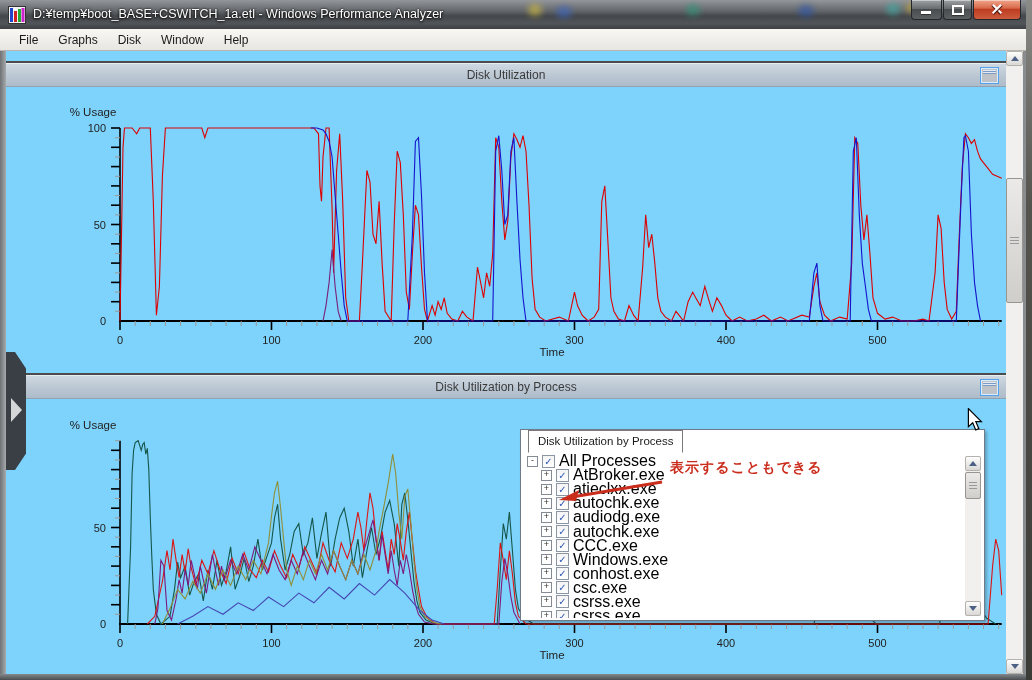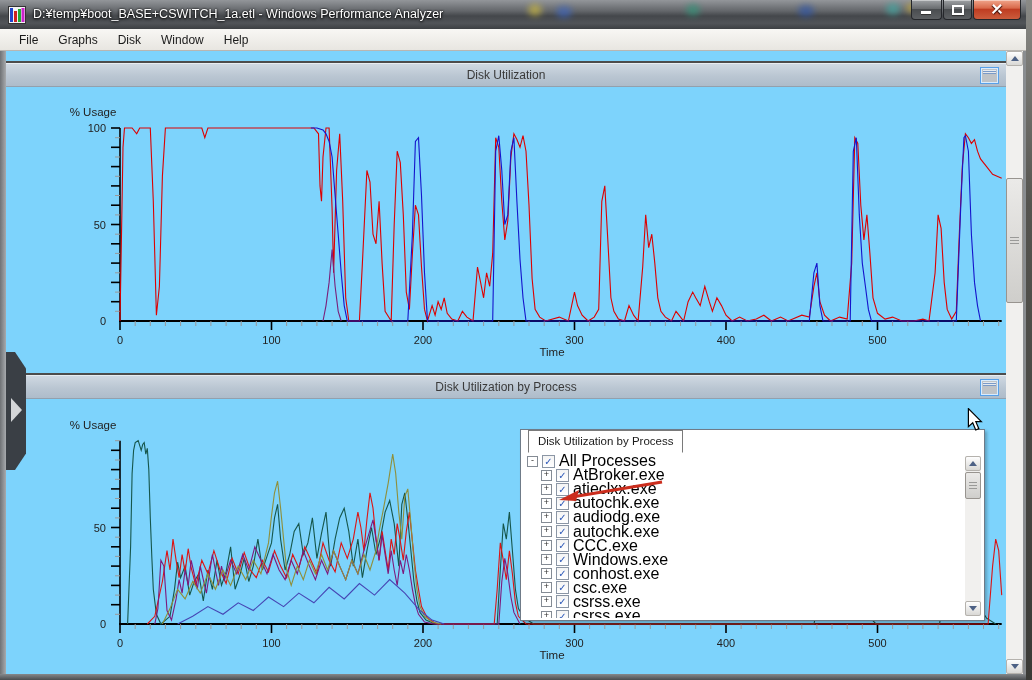--- a/index.html
+++ b/index.html
@@ -451,20 +451,21 @@
               <div class="grip"></div>
             </div>
           <div class="sb-btn" style="bottom:0">
               <div class="sb-arrow arr-down"></div>
             </div>
         </div>
       </div>
     </div>
 
     <div class="annotation" style="left: 664px; top: 408px; color: rgb(203, 45, 29);">
+      <div>表示することもできる</div>
     </div>
     <svg class="ann-arrow" style="left:550px;top:424px;" width="118" height="32">
       <line x1="106" y1="7" x2="16" y2="22" stroke="#cb2d1d" stroke-width="3.2"></line>
       <polygon points="3,25 23,15 20,26" fill="#cb2d1d"></polygon>
     </svg>
 
     <svg class="cursor" style="left:961px;top:357px;" width="16" height="24" viewBox="0 0 13 20">
       <path d="M1,0.5 L1,15.5 L4.6,12.3 L7.1,18.3 L9.7,17.2 L7.2,11.4 L11.8,11.4 Z" fill="#fff" stroke="#000" stroke-width="1"></path>
     </svg>
 

